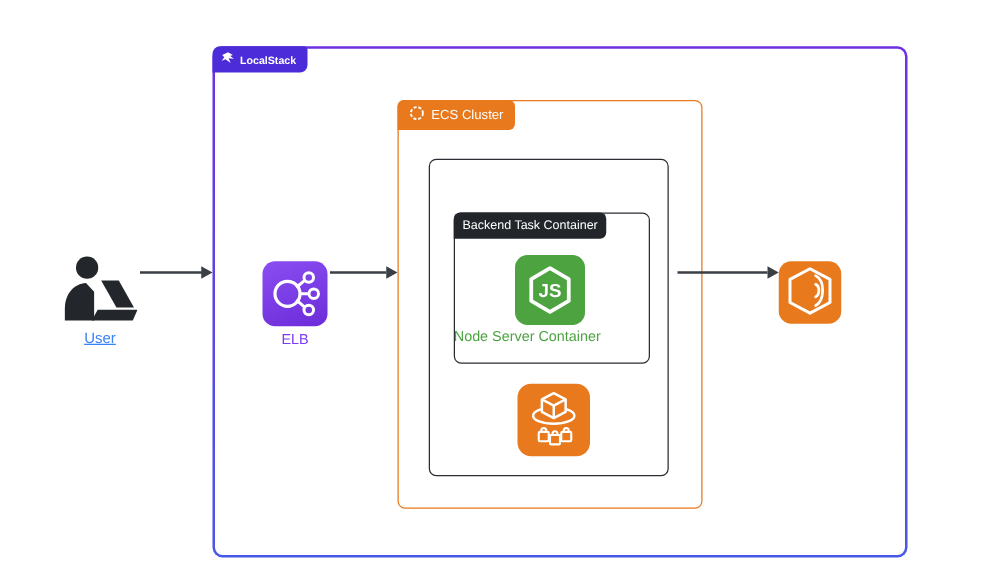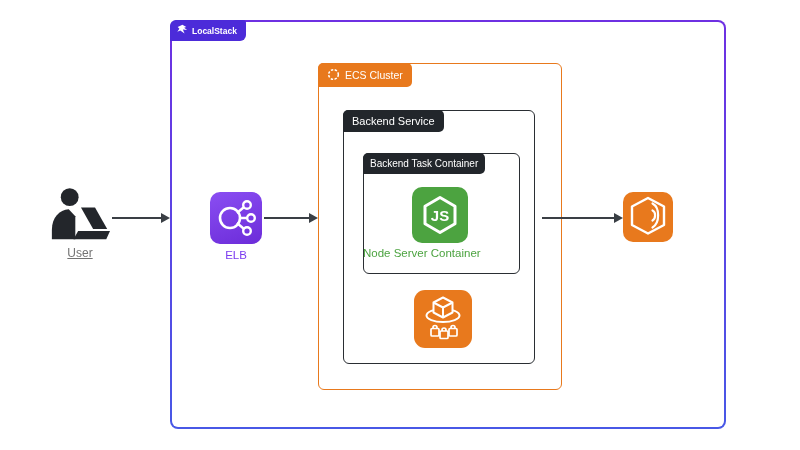--- a/index.html
+++ b/index.html
@@ -1,20 +1,20 @@
 <!DOCTYPE html>
 <html><head>
 <meta charset="utf-8">
 <style>
   html,body { margin:0; padding:0; background:#fff; }
   #canvas {
     position:relative; width:800px; height:450px; background:#ffffff;
     font-family:"Liberation Sans", sans-serif; overflow:hidden;
   }
-  .abs { position:absolute; }
+  .abs { position:absolute;margin-top:17px; }
 
   
   #ls-box { left:170px; top:20px; width:556px; height:409px;
     background:linear-gradient(180deg,#6e30e2,#4858e6); border-radius:8px; }
   #ls-box-inner { position:absolute; inset:2px; background:#fff; border-radius:6px; }
   #ls-tag { left:170px; top:20px; height:21px; background:#4c2bd9; color:#fff;
     display:flex; align-items:center; gap:4px; padding:0 9px 0 6px;
     border-radius:6px 3px 6px 0; font-size:8.5px; font-weight:bold; z-index:5; }
 
   
@@ -45,21 +45,21 @@
   #ecs-svc-icon { left:414px; top:290px; width:58px; height:58px; background:#e8791d; border-radius:11px; }
 
   #elb-icon { left:210px; top:192px; width:52px; height:52px; border-radius:10px;
     background:linear-gradient(160deg,#8a4ef2,#6c2cd9); }
   #elb-label { left:185px; top:249px; width:102px; text-align:center; color:#7b3bf0; font-size:11.5px; }
 
   #ecr-icon { left:623px; top:192px; width:50px; height:50px; background:#e8791d; border-radius:10px; }
   #ecr-label { left:588px; top:249px; width:120px; text-align:center; color:#e8791d; font-size:11.5px; }
 
   #user-figure { left:50px; top:187px; width:60px; height:54px; }
-  #user-label { left:50px; top:246px; width:60px; text-align:center; color:#737373; font-size:12px;text-decoration:underline; }
+  #user-label { left:50px; top:246px; width:60px; text-align:center; color:#3b82f6; font-size:12px;text-decoration:underline; }
 
   .arrow-line { position:absolute; height:2px; background:#3a3f45; top:217px; }
   .arrow-head { position:absolute; width:0; height:0; top:213px;
     border-top:5px solid transparent; border-bottom:5px solid transparent;
     border-left:9px solid #3a3f45; }
 </style>
 </head>
 <body>
 
 <div id="canvas">
@@ -80,23 +80,20 @@
   <div class="abs" id="ecs-tag">
     <span>
       <svg width="13" height="13" viewBox="0 0 14 14">
           <circle cx="7" cy="7" r="5.2" fill="none" stroke="#fff" stroke-width="1.6" stroke-dasharray="2.6 1.6"></circle>
         </svg>
     </span>
     <span>ECS Cluster</span>
   </div>
 
   <div class="abs" id="bs-box"></div>
-  <div class="abs" id="bs-tag">
-    <span>Backend Service</span>
-  </div>
 
   <div class="abs" id="btd-box"></div>
   <div class="abs" id="btd-tag">
     <span>Backend Task Container</span>
   </div>
 
   <div class="abs icon-sq" id="node-icon">
     <svg width="56" height="56" viewBox="0 0 56 56">
       <polygon points="28,10.5 43,19.25 43,36.75 28,45.5 13,36.75 13,19.25" fill="none" stroke="#fff" stroke-width="3" stroke-linejoin="round"></polygon>
       <text x="28" y="33.5" text-anchor="middle" font-family="Liberation Sans, sans-serif" font-size="15" font-weight="bold" fill="#fff">JS</text>

